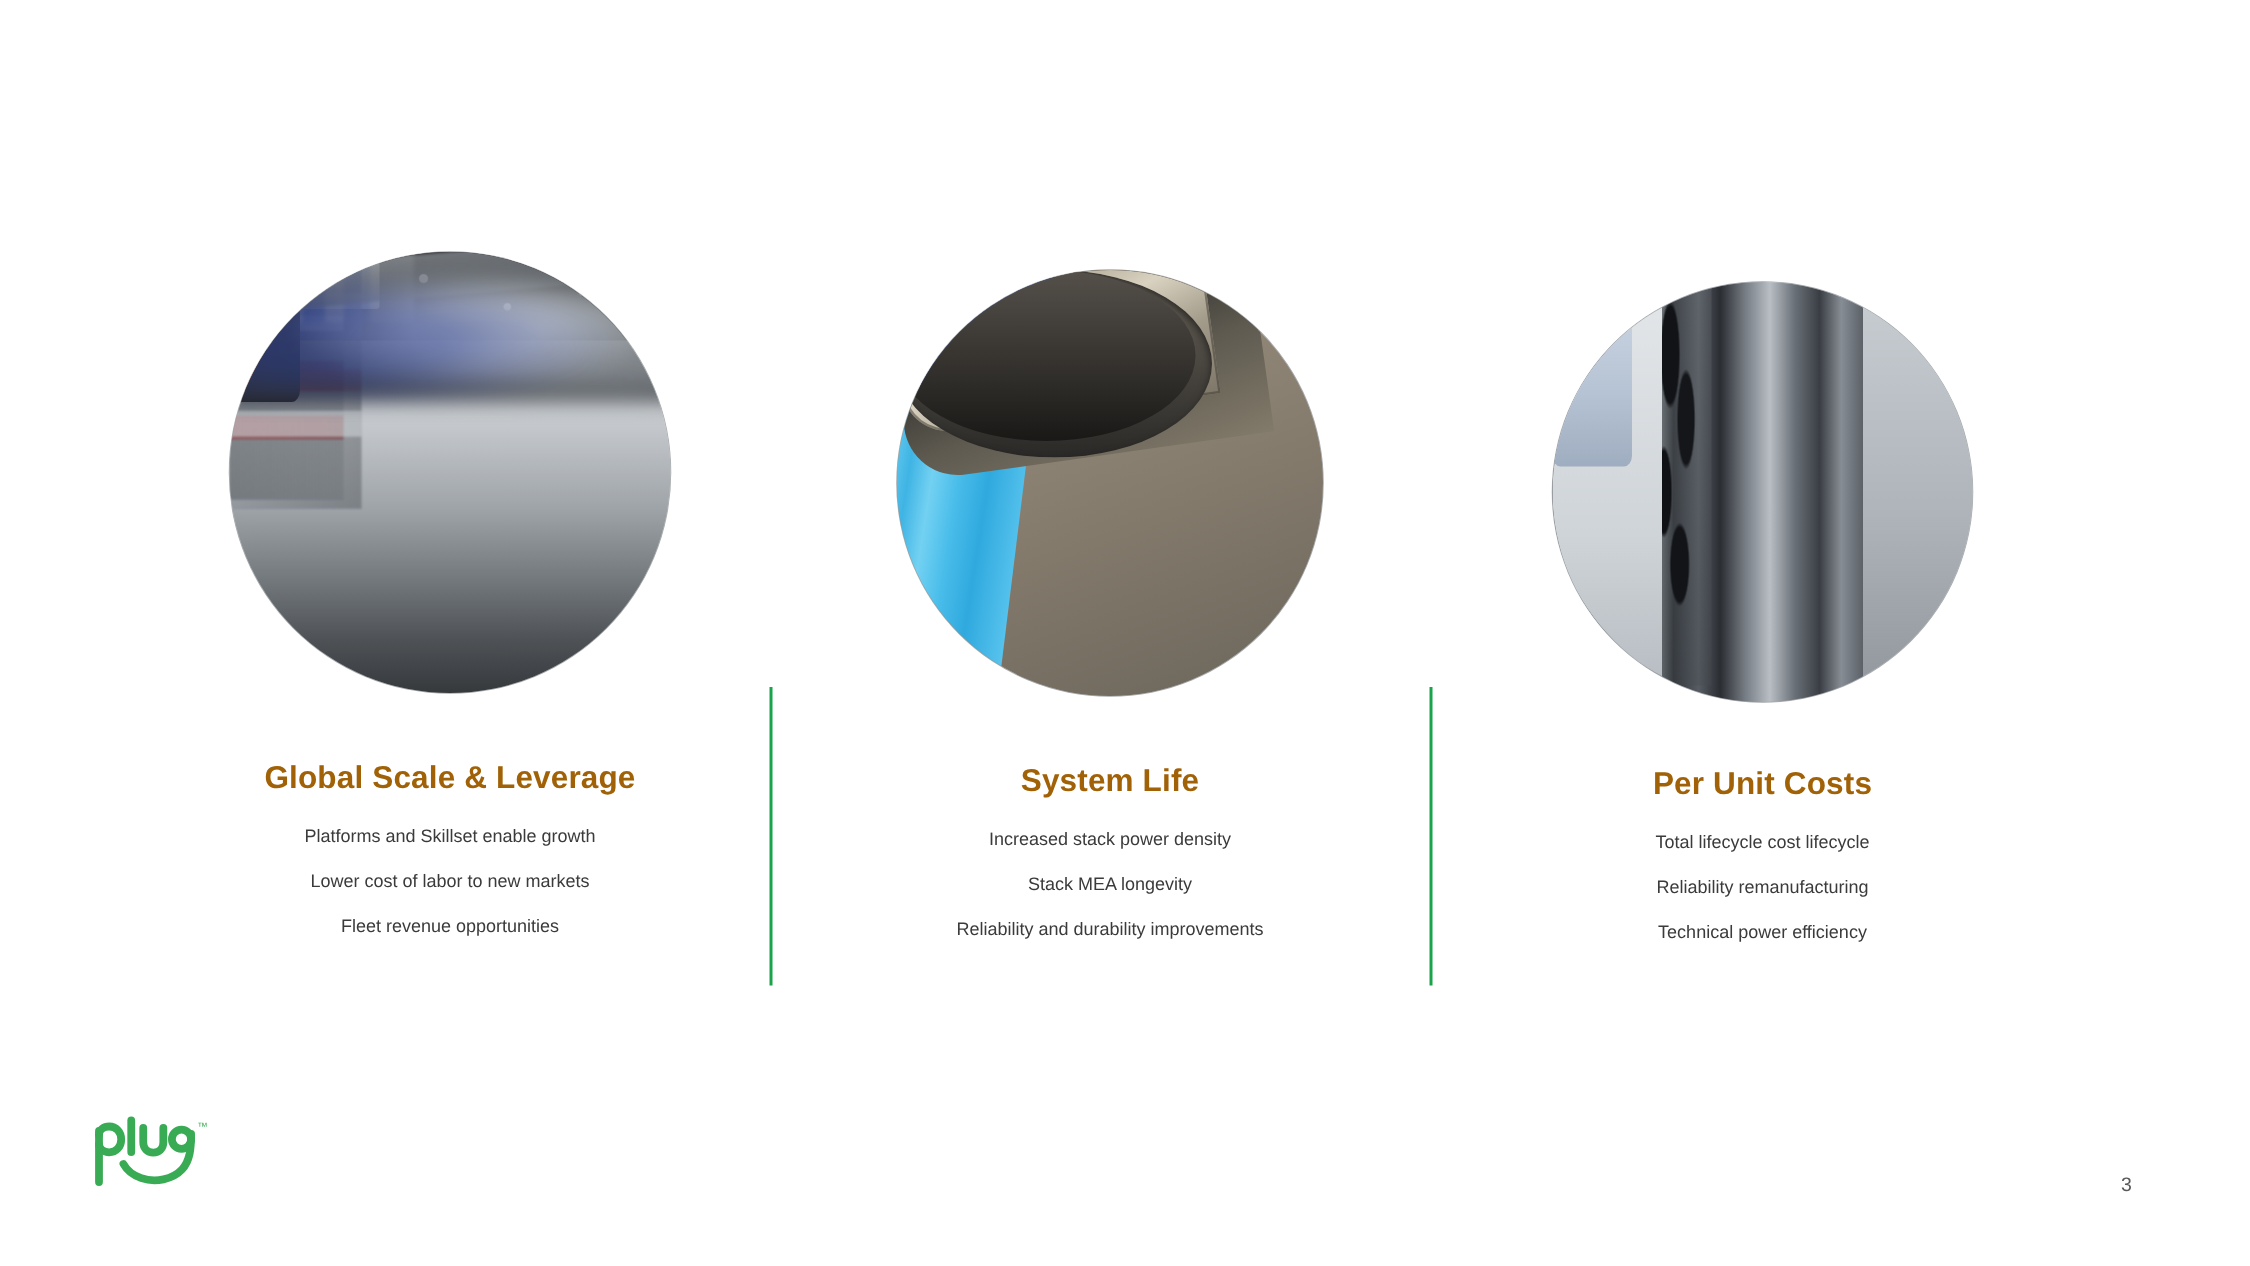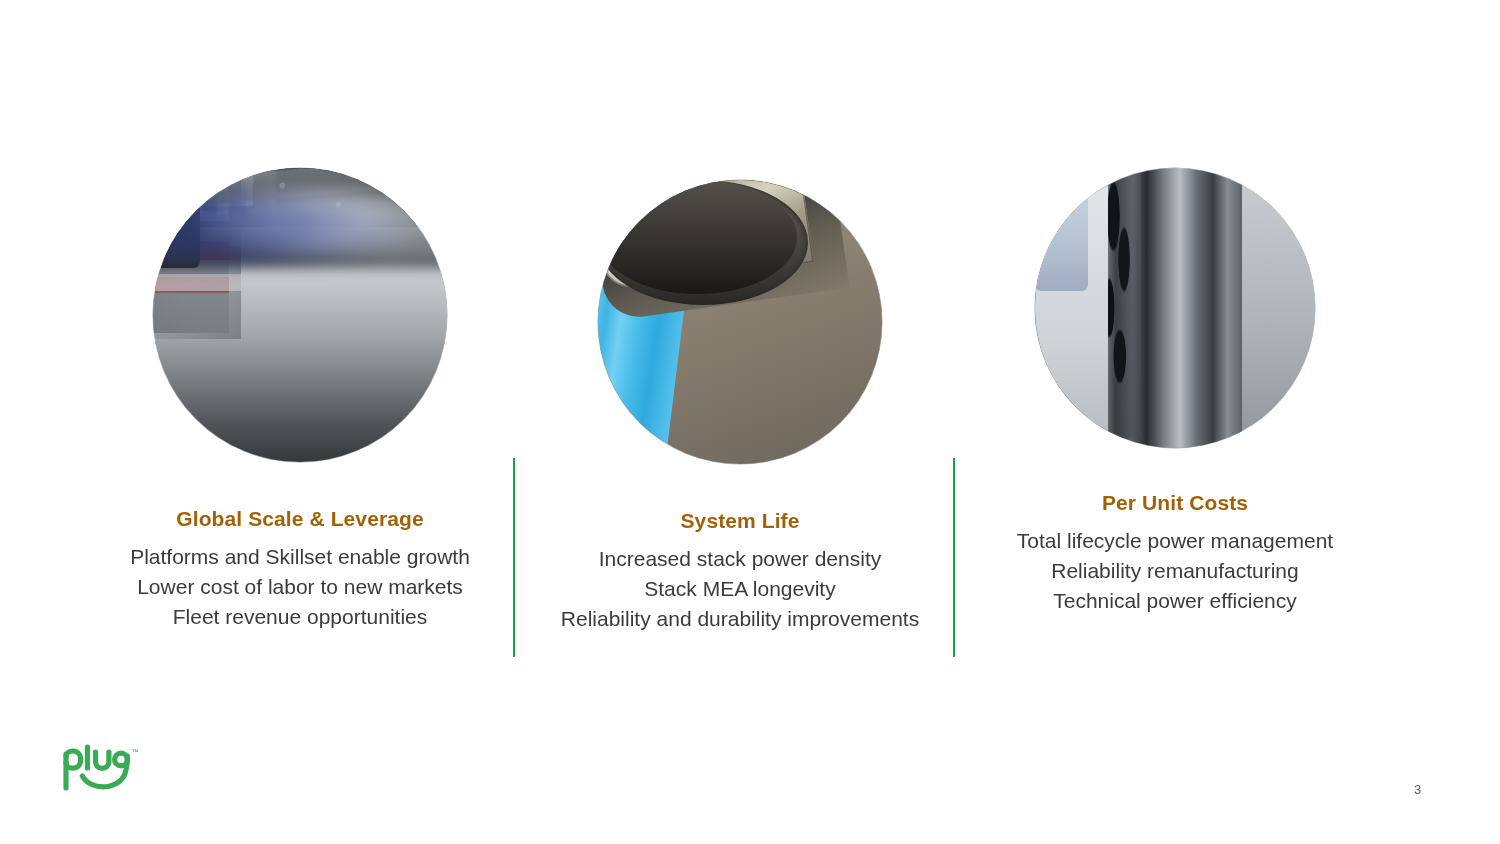--- a/index.html
+++ b/index.html
@@ -44,21 +44,21 @@
     width: 1500px;
     height: 844px;
   }
 
   .col {
     position: absolute;
     text-align: center;
   }
   .col-1 { left: 110px;  top: 168px; width: 380px; }
   .col-2 { left: 550px;  top: 180px; width: 380px; }
-  .col-3 { left: 992px;  top: 168px; width: 366px; }
+  .col-3 { left: 992px;  top: 188px; width: 366px; }
 
   
   .photo {
     position: relative;
     border-radius: 50%;
     overflow: hidden;
     margin: 0 auto;
     background: #cfd3d6;
     box-shadow: 0 0 0 0.5px rgba(90,96,100,0.55);
   }
@@ -356,21 +356,21 @@
     font-size: 21px;
     line-height: 26px;
     margin-top: 44px;
     letter-spacing: 0.1px;
   }
   .col-3 .col-heading { margin-top: 42px; }
 
   .col-lines { margin-top: 10px; }
   .col-line {
     color: #3b3b3b;
-    font-size: 21px;
+    font-size: 12px;
     line-height: 30px;
     white-space: nowrap;
   }
 
   
   .divider {
     position: absolute;
     top: 458px;
     width: 2px;
     height: 199px;
@@ -473,21 +473,21 @@
         <div class="layer p3-wall"></div>
         <div class="layer p3-person-body"></div>
         <div class="layer p3-person-hair"></div>
         <div class="layer p3-person-head"></div>
         <div class="layer p3-helmet"></div>
         <div class="layer p3-person-arm"></div>
         <div class="layer p3-device"></div>
       </div>
       <div class="col-heading">Per Unit Costs</div>
       <div class="col-lines">
-        <div class="col-line">Total lifecycle power management</div>
+        <div class="col-line">Total lifecycle cost lifecycle</div>
         <div class="col-line">Reliability remanufacturing</div>
         <div class="col-line">Technical power efficiency</div>
       </div>
     </div>
 
   </div>
 
   <div class="divider divider-1"></div>
   <div class="divider divider-2"></div>
 

